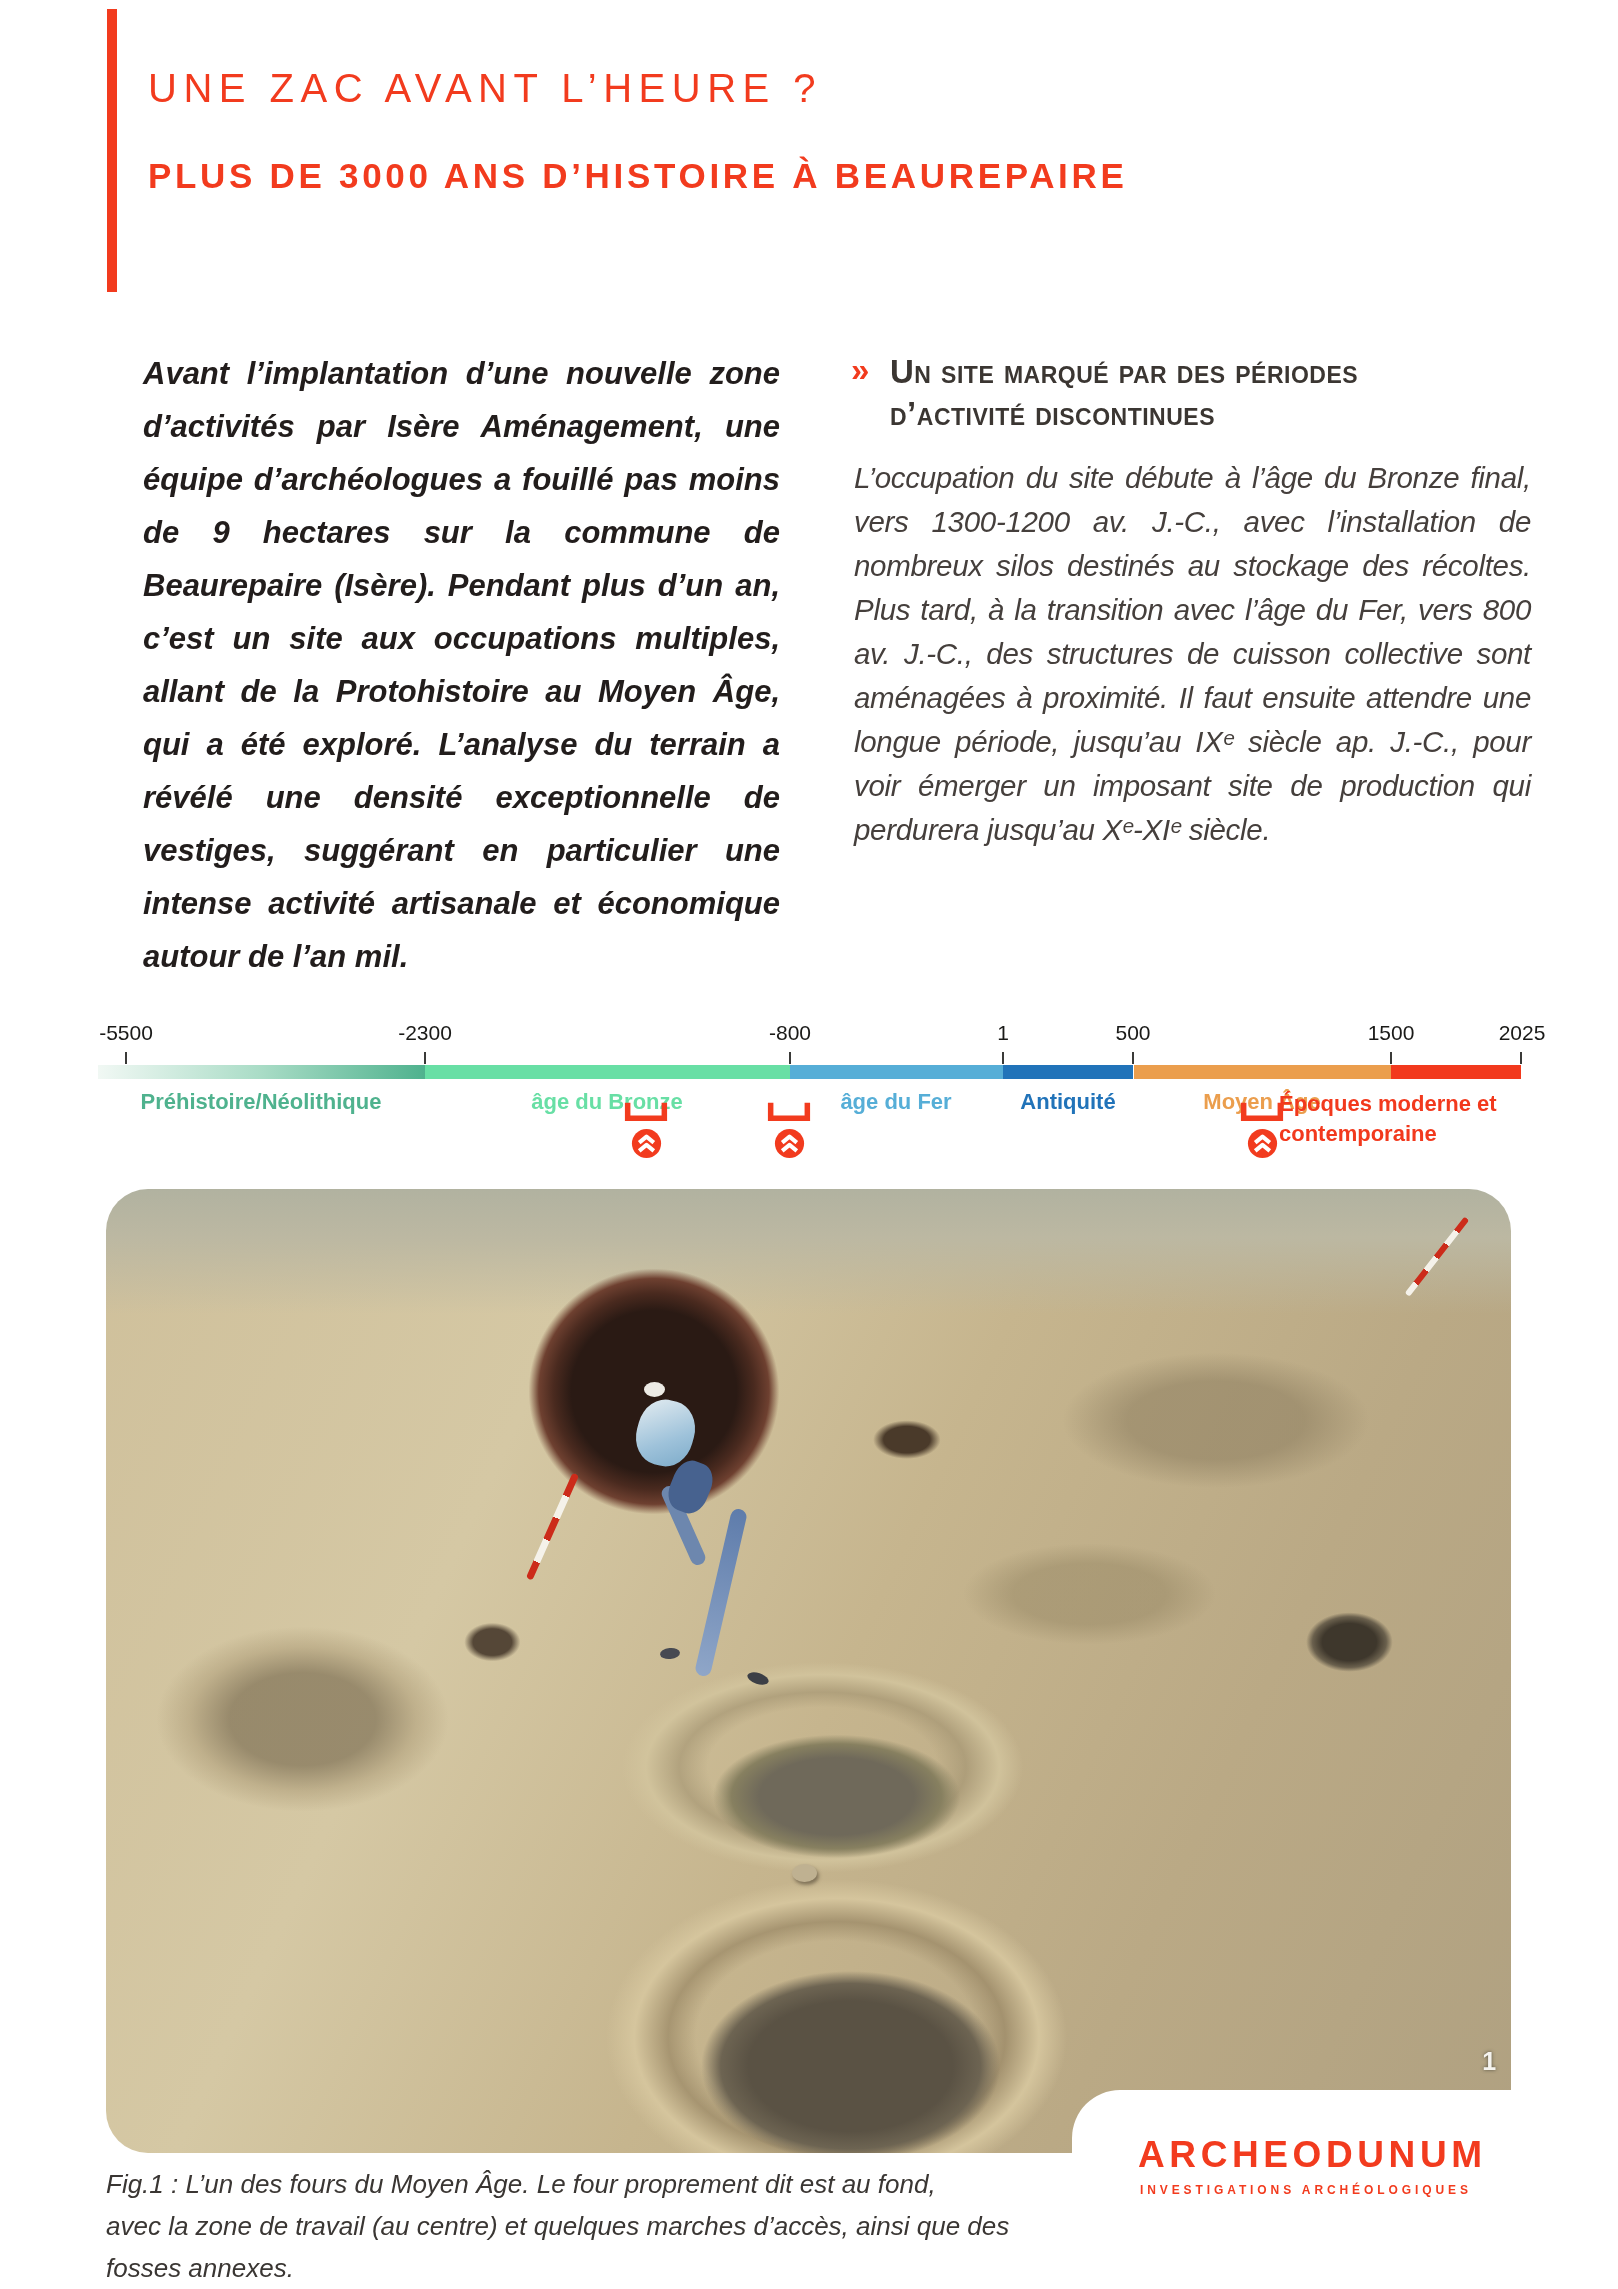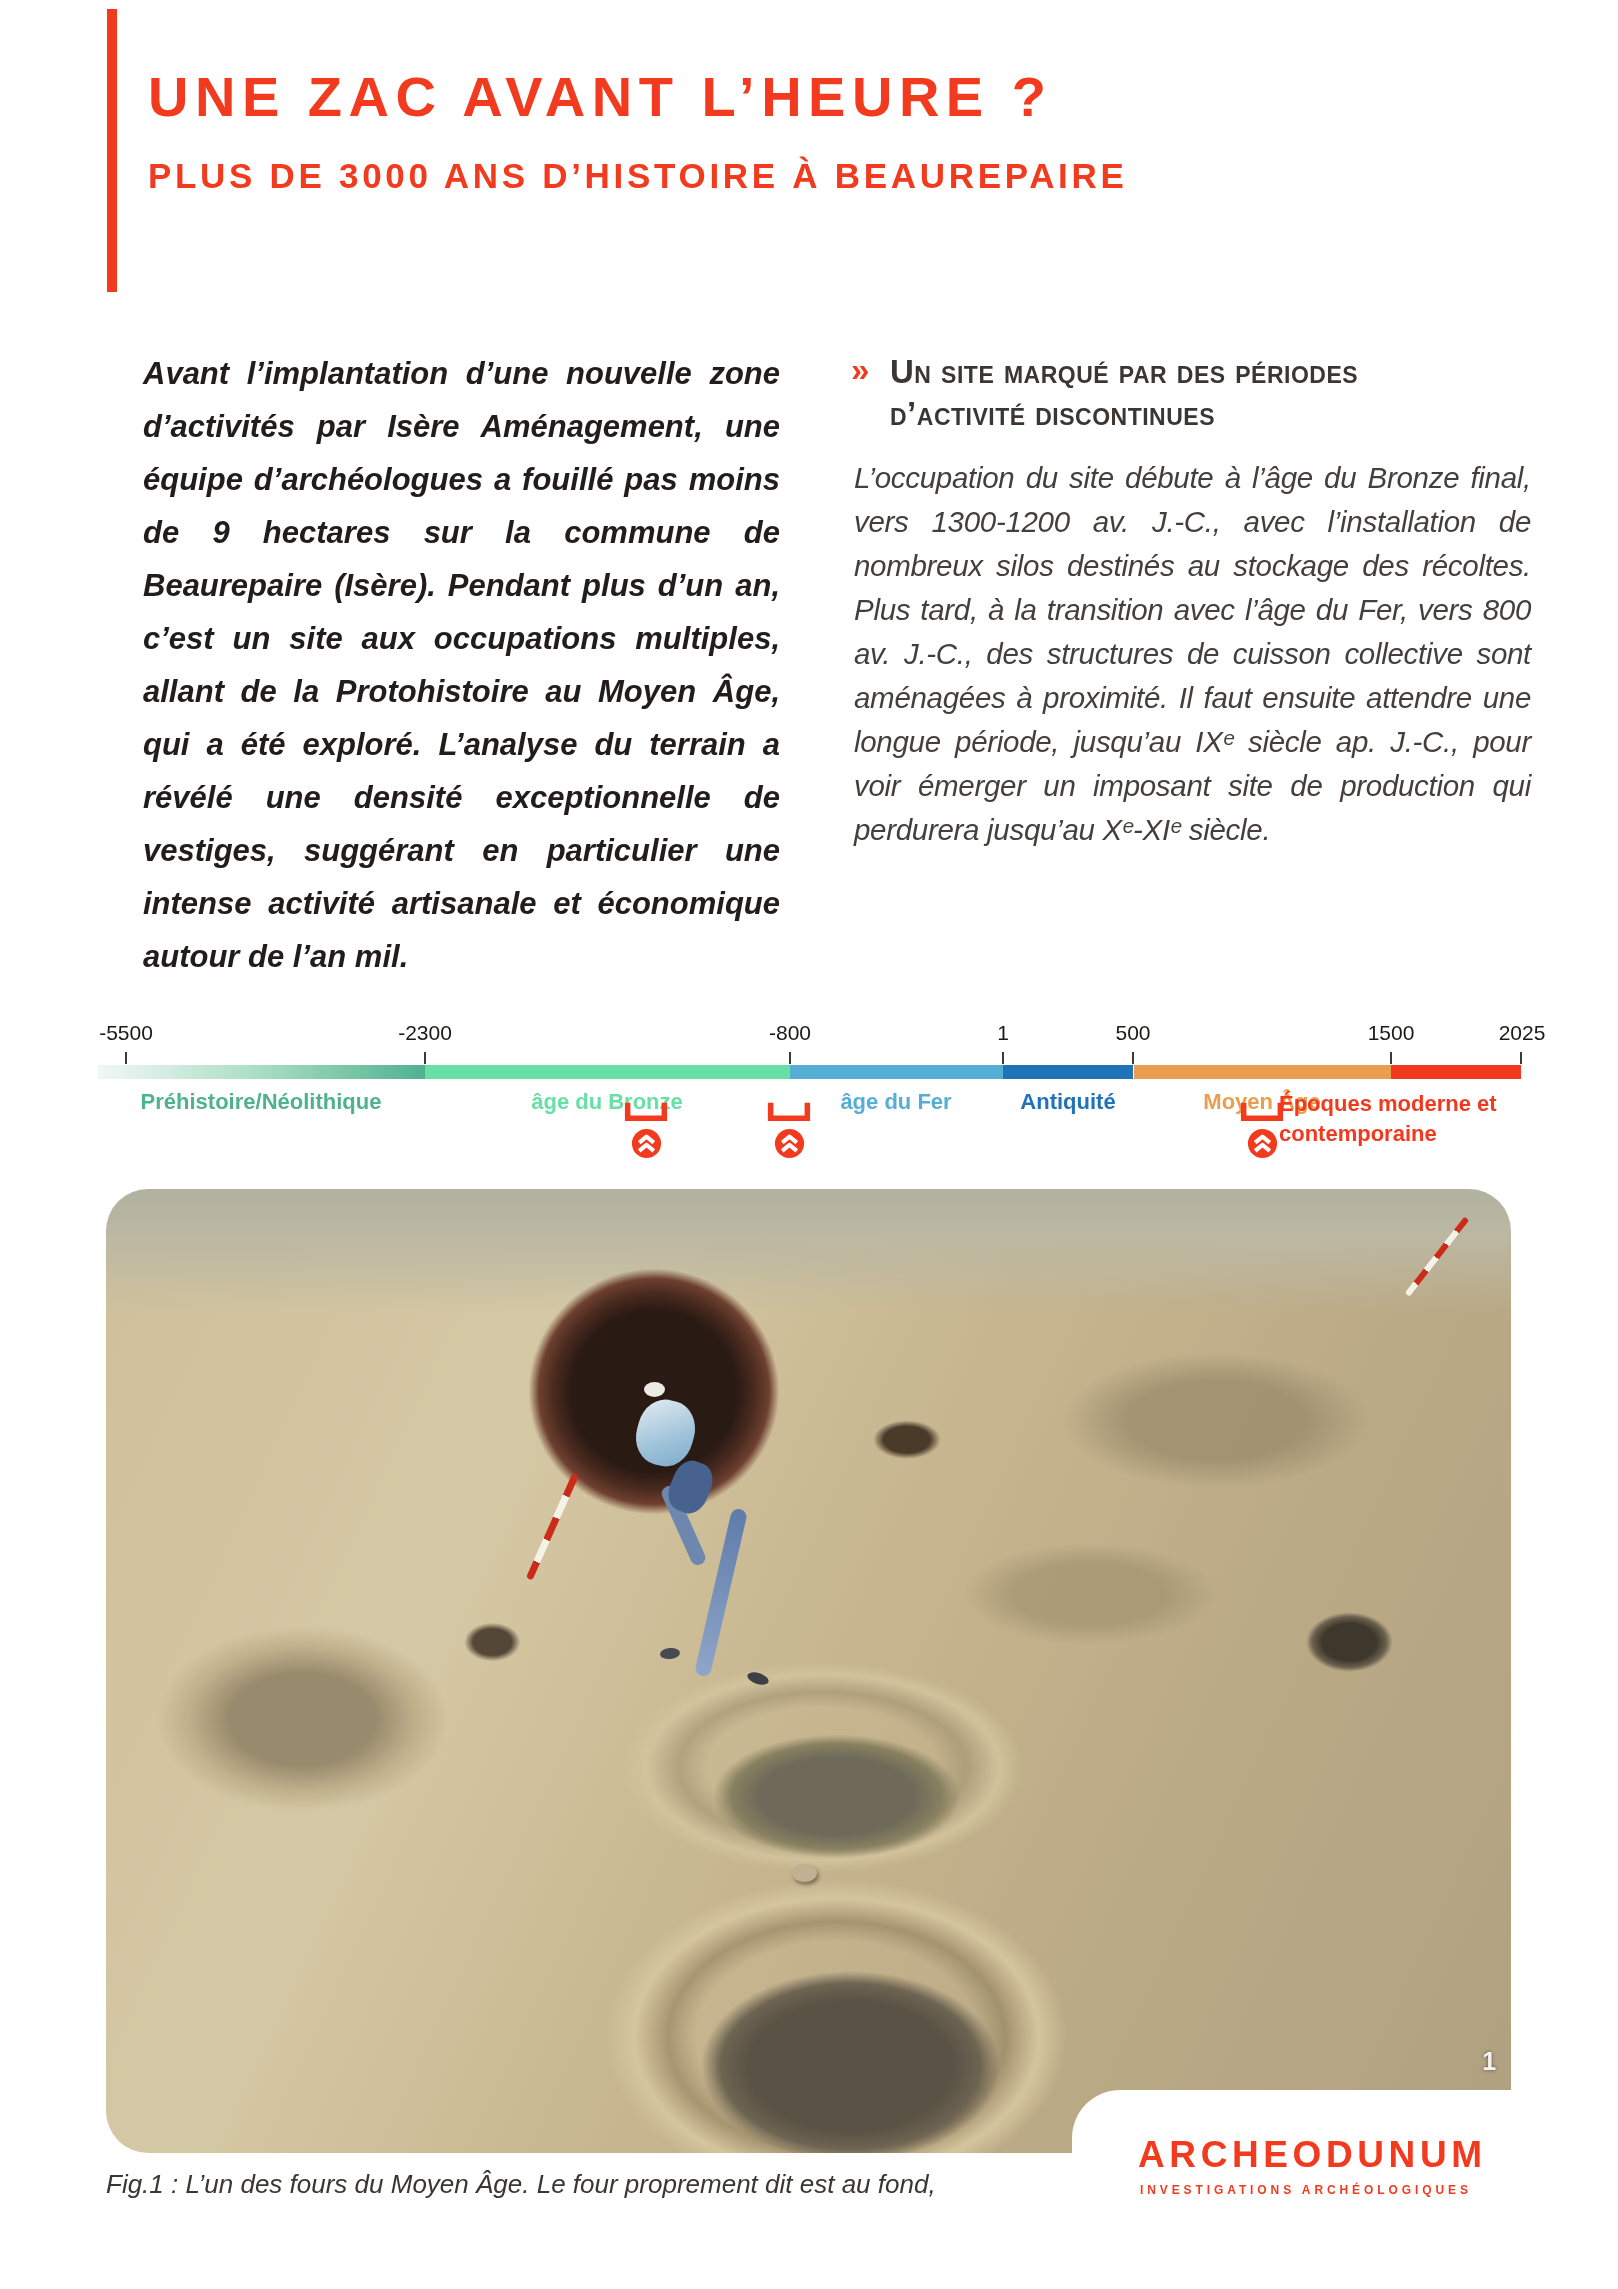--- a/index.html
+++ b/index.html
@@ -8,21 +8,21 @@
     width:1619px;height:2290px;
     background:#ffffff;
     overflow:hidden;
     font-family:"Liberation Sans","DejaVu Sans",sans-serif;
     margin:0 auto;
   }
   
   .accent-bar{position:absolute;left:107px;top:9.2px;width:10px;height:283px;background:#f23b1e;}
   .title{
     position:absolute;left:148px;top:66px;margin:0;
-    font-size:56px;font-weight:700;letter-spacing:6.5px;color:#f23b1e;
+    font-size:40px;font-weight:400;letter-spacing:6.5px;color:#f23b1e;
     line-height:1.1;white-space:nowrap;
   }
   .subtitle{
     position:absolute;left:148px;top:157px;margin:0;
     font-size:35px;font-weight:700;letter-spacing:3.7px;color:#f23b1e;
     line-height:1.1;white-space:nowrap;
   }
   
   .intro{
     position:absolute;left:143px;top:347px;width:637px;margin:0;
@@ -224,16 +224,17 @@
     <div class="fig-num">1</div>
   </div>
 
   <div class="logo-notch">
     <div class="logo-main" style="color: rgb(242, 59, 30);">ARCHEODUNUM</div>
     <div class="logo-sub" style="color: rgb(242, 59, 30);">INVESTIGATIONS ARCHÉOLOGIQUES</div>
   </div>
 
   <div class="caption">
     <div>Fig.1 : L’un des fours du Moyen Âge. Le four proprement dit est au fond,</div>
+    <div>avec la zone de travail (au centre) et quelques marches d’accès, ainsi que des fosses annexes.</div>
   </div>
 
 </div>
 
 
 </body></html>

